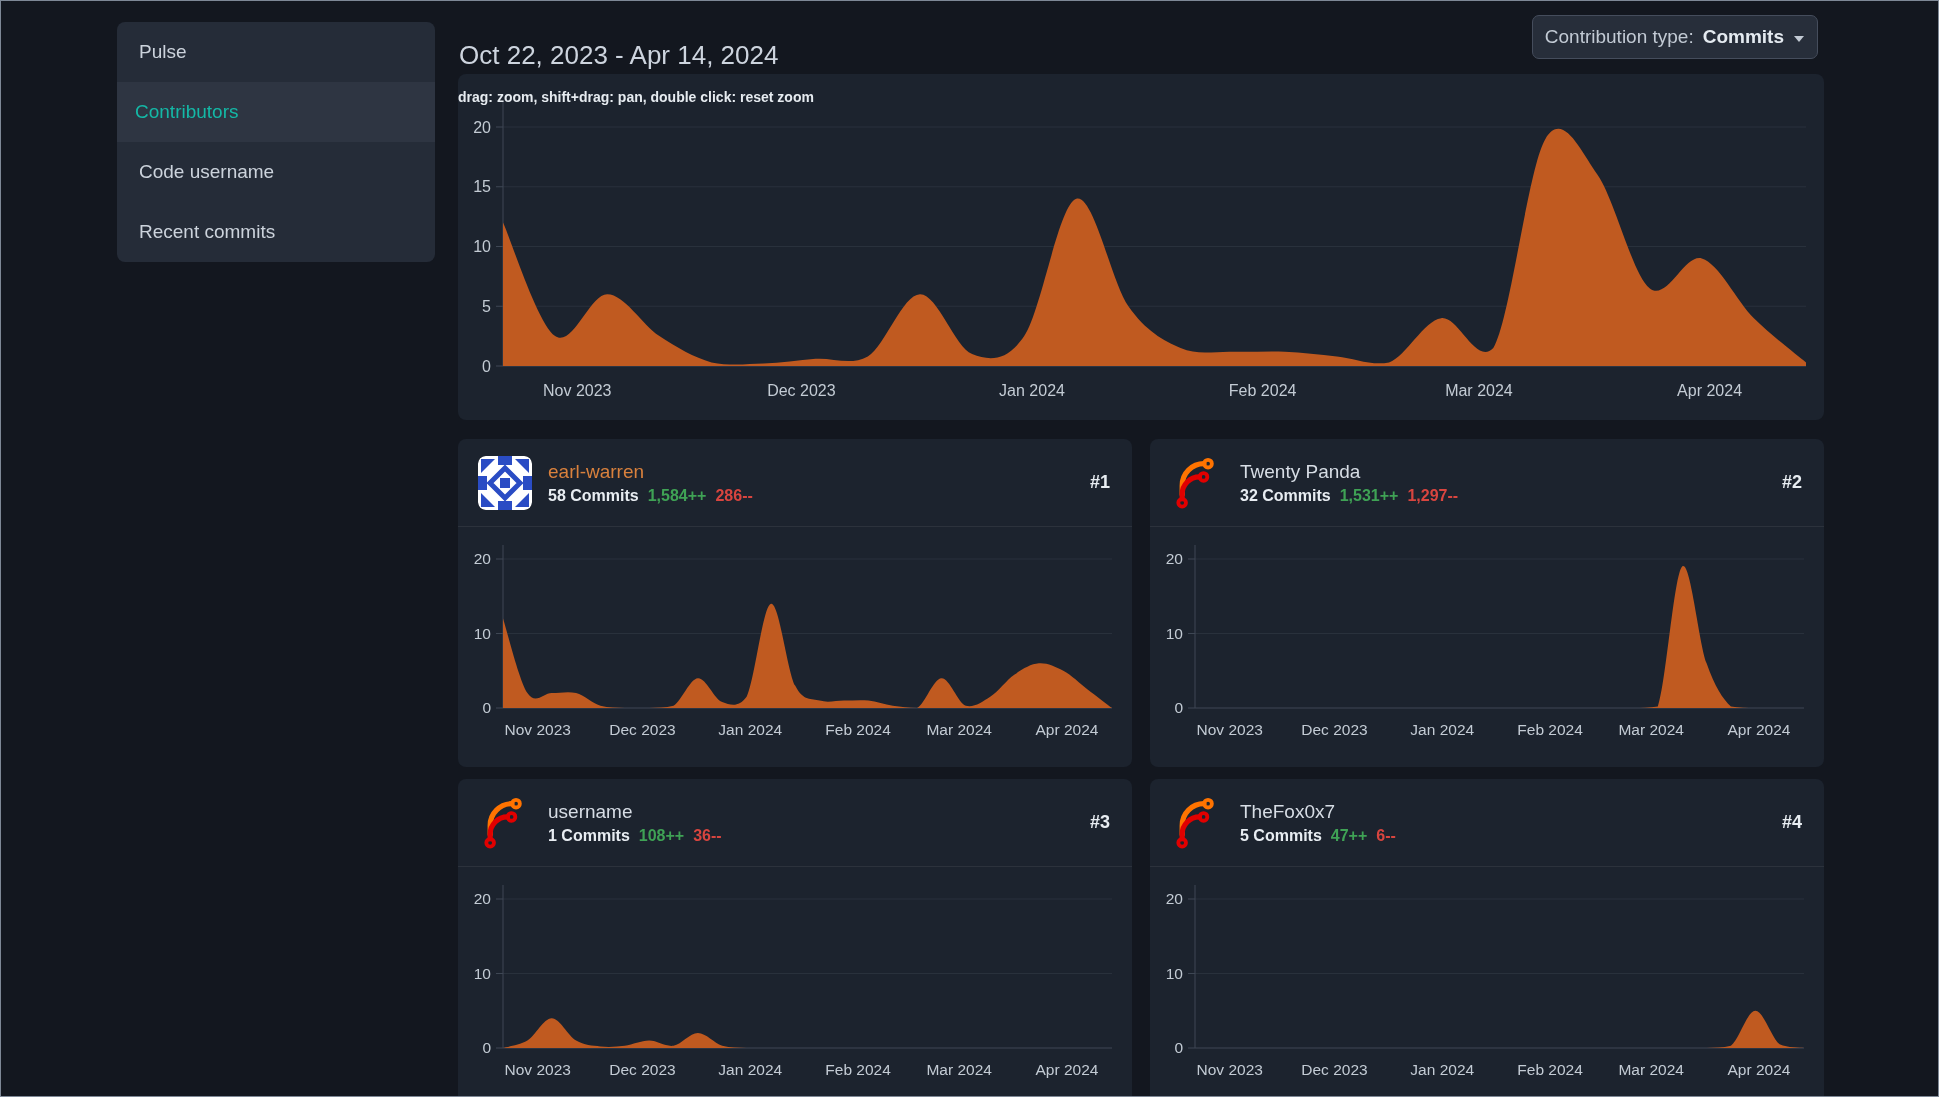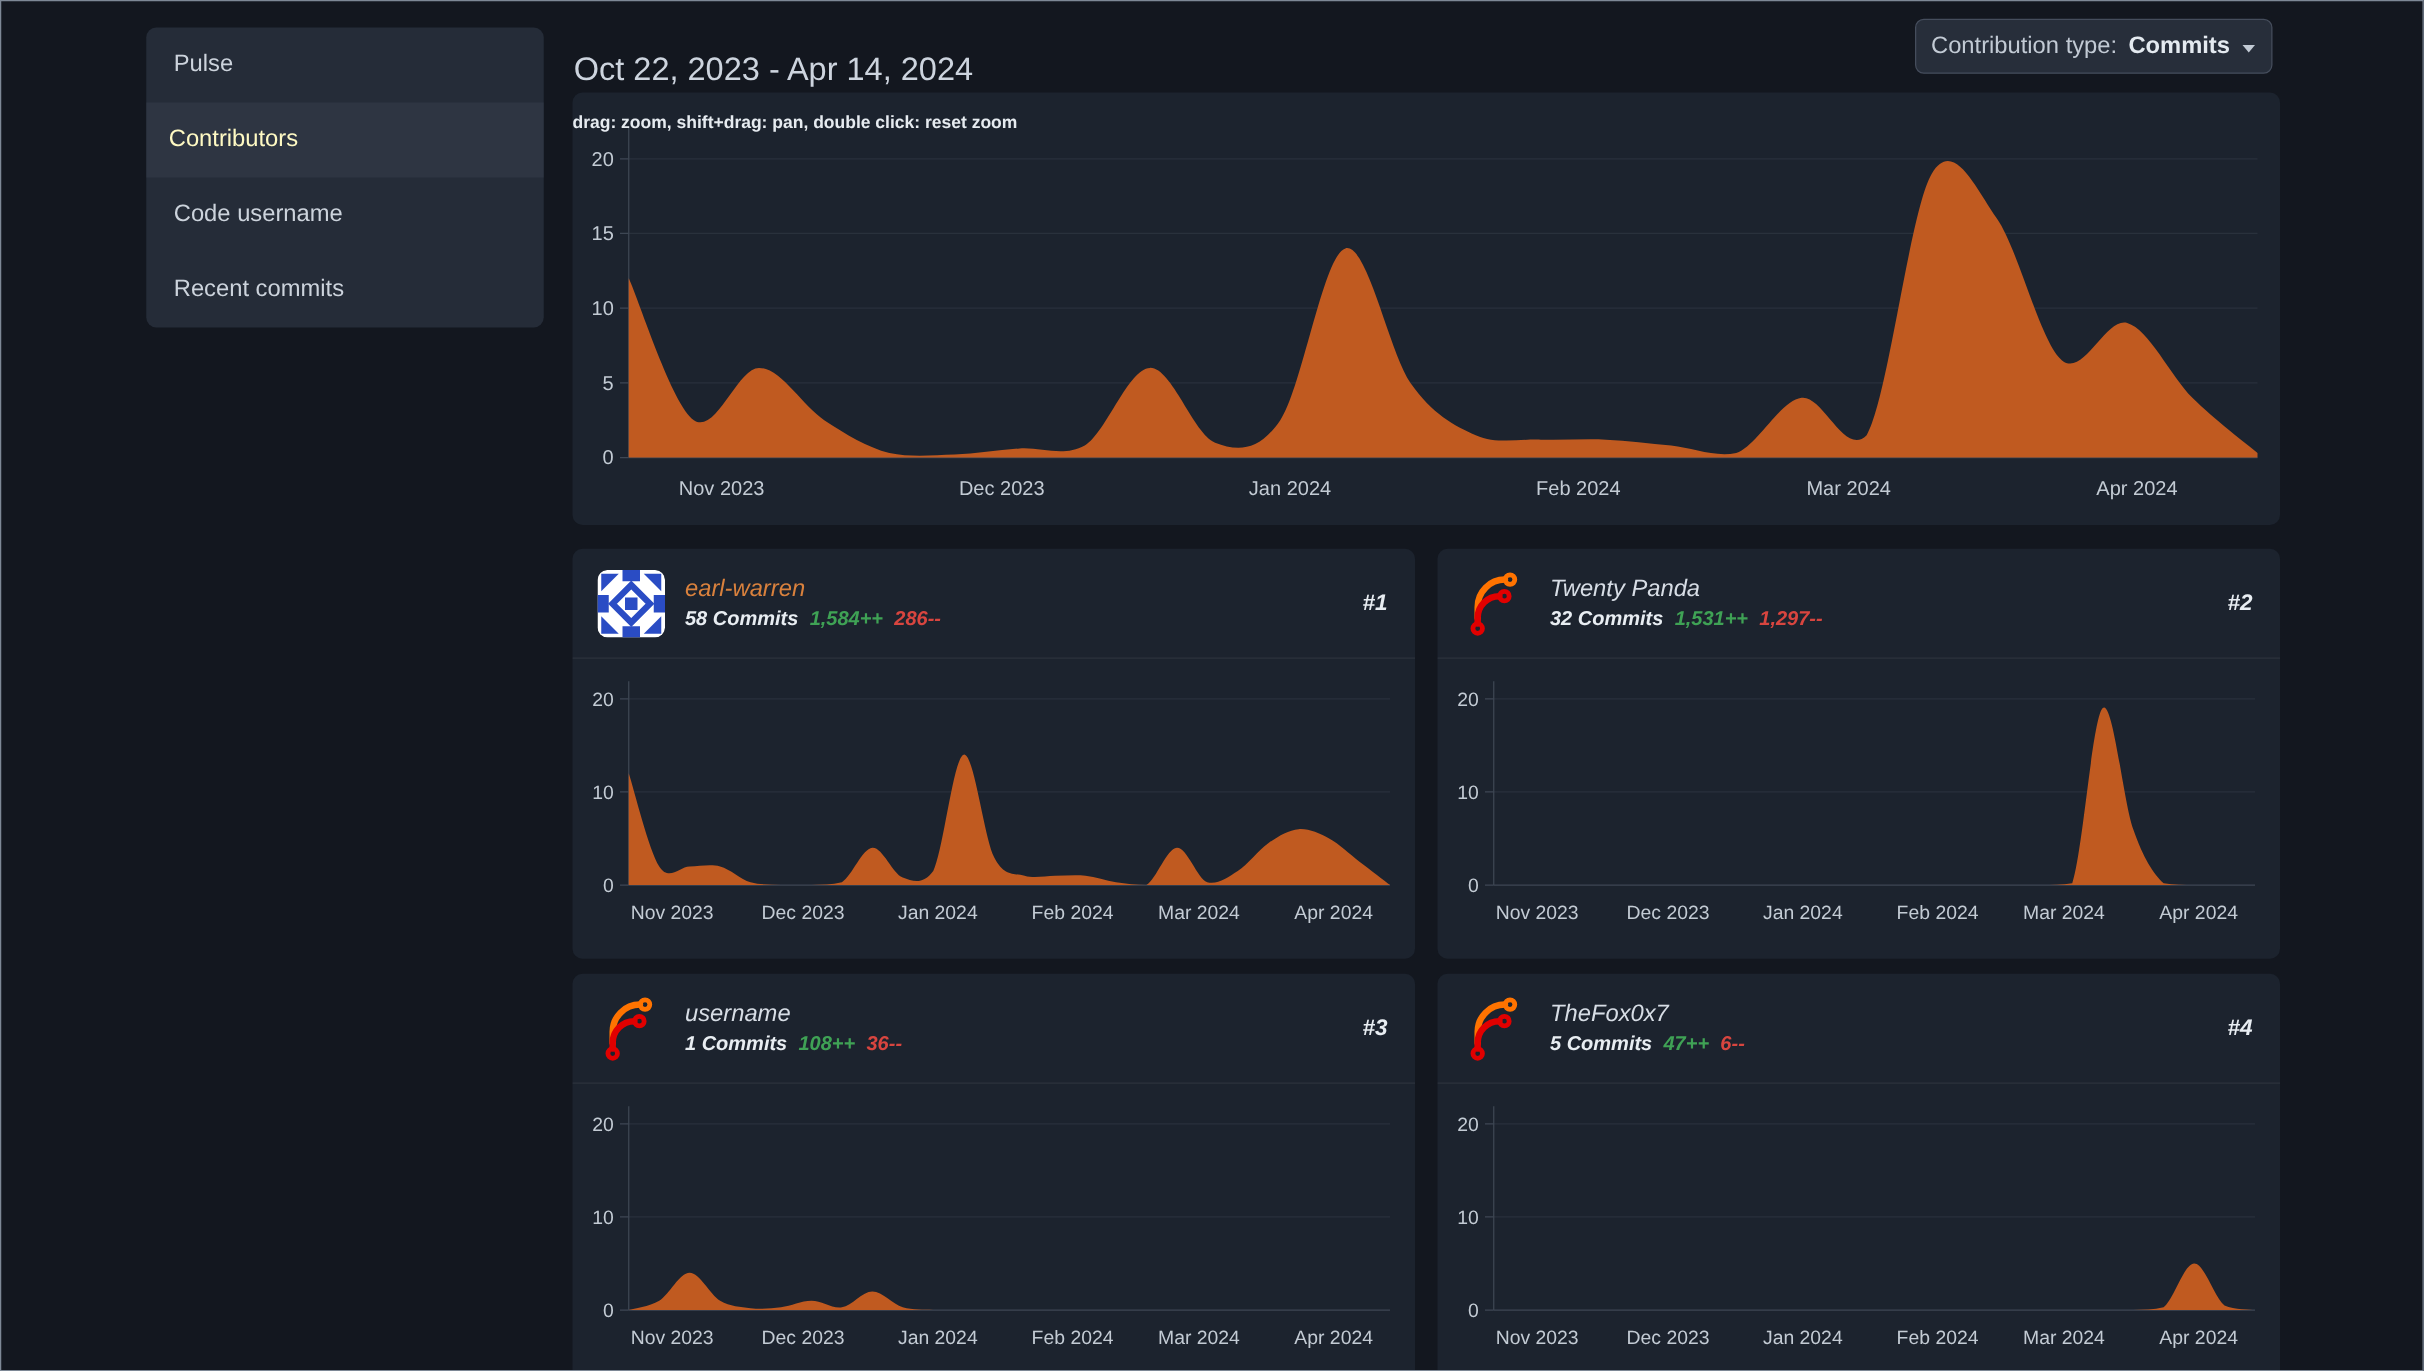--- a/index.html
+++ b/index.html
@@ -16,21 +16,21 @@
 
   
   .sidebar {
     position:absolute; left:117px; top:22px; width:318px;
     background:#252c38; border-radius:8px; overflow:hidden;
   }
   .side-item {
     height:60px; display:flex; align-items:center; padding:0 22px;
     font-size:19px; color:#ccd3dc; cursor:pointer;
   }
-  .side-item.active { background:#2e3542; color:#fef9c3;padding-left:18px; }
+  .side-item.active { background:#2e3542; color:#14b8a6;padding-left:18px; }
 
   
   .page-title {
     position:absolute; left:459px; top:22px;
     font-size:26px; line-height:32px; color:#cdd4de; font-weight:400;
   }
   .dropdown {
     position:absolute; right:121px; top:15px; height:44px;
     display:inline-flex; align-items:center; gap:9px; padding:0 12px;
     background:#272e3a; border:1px solid #454d5c; border-radius:7px;
@@ -52,21 +52,21 @@
   svg text { font-family:"Liberation Sans", sans-serif; }
 
   
   .cards {
     position:absolute; left:458px; top:439px; width:1366px;
     display:grid; grid-template-columns:674px 674px; column-gap:18px; row-gap:12px;
   }
   .card { width:674px; height:328px; background:#1c232e; border-radius:8px; position:relative; }
   .card-head {
     height:88px; display:flex; align-items:center; gap:16px;
-    padding:0 22px 0 20px; border-bottom:1px solid rgba(255,255,255,.07);font-style:italic;
+    padding:0 22px 0 20px; border-bottom:1px solid rgba(255,255,255,.07);
   }
   .avatar { width:54px; height:54px; flex:none; }
   .avatar svg { width:54px; height:54px; display:block; }
   .av-identicon { border-radius:8px; }
   .who { flex:1; display:flex; flex-direction:column; gap:4px; min-width:0; }
   .cname { font-size:19px; color:#d7dde5; text-decoration:none; cursor:pointer; }
   .cname.orange { color:#d9813d; }
   .stats { display:flex; gap:9px; font-size:16px; font-weight:700; color:#e8edf2; white-space:nowrap; }
   .adds { color:var(--green,#3fa255); }
   .dels { color:var(--red,#d8453f);text-align:center; }

